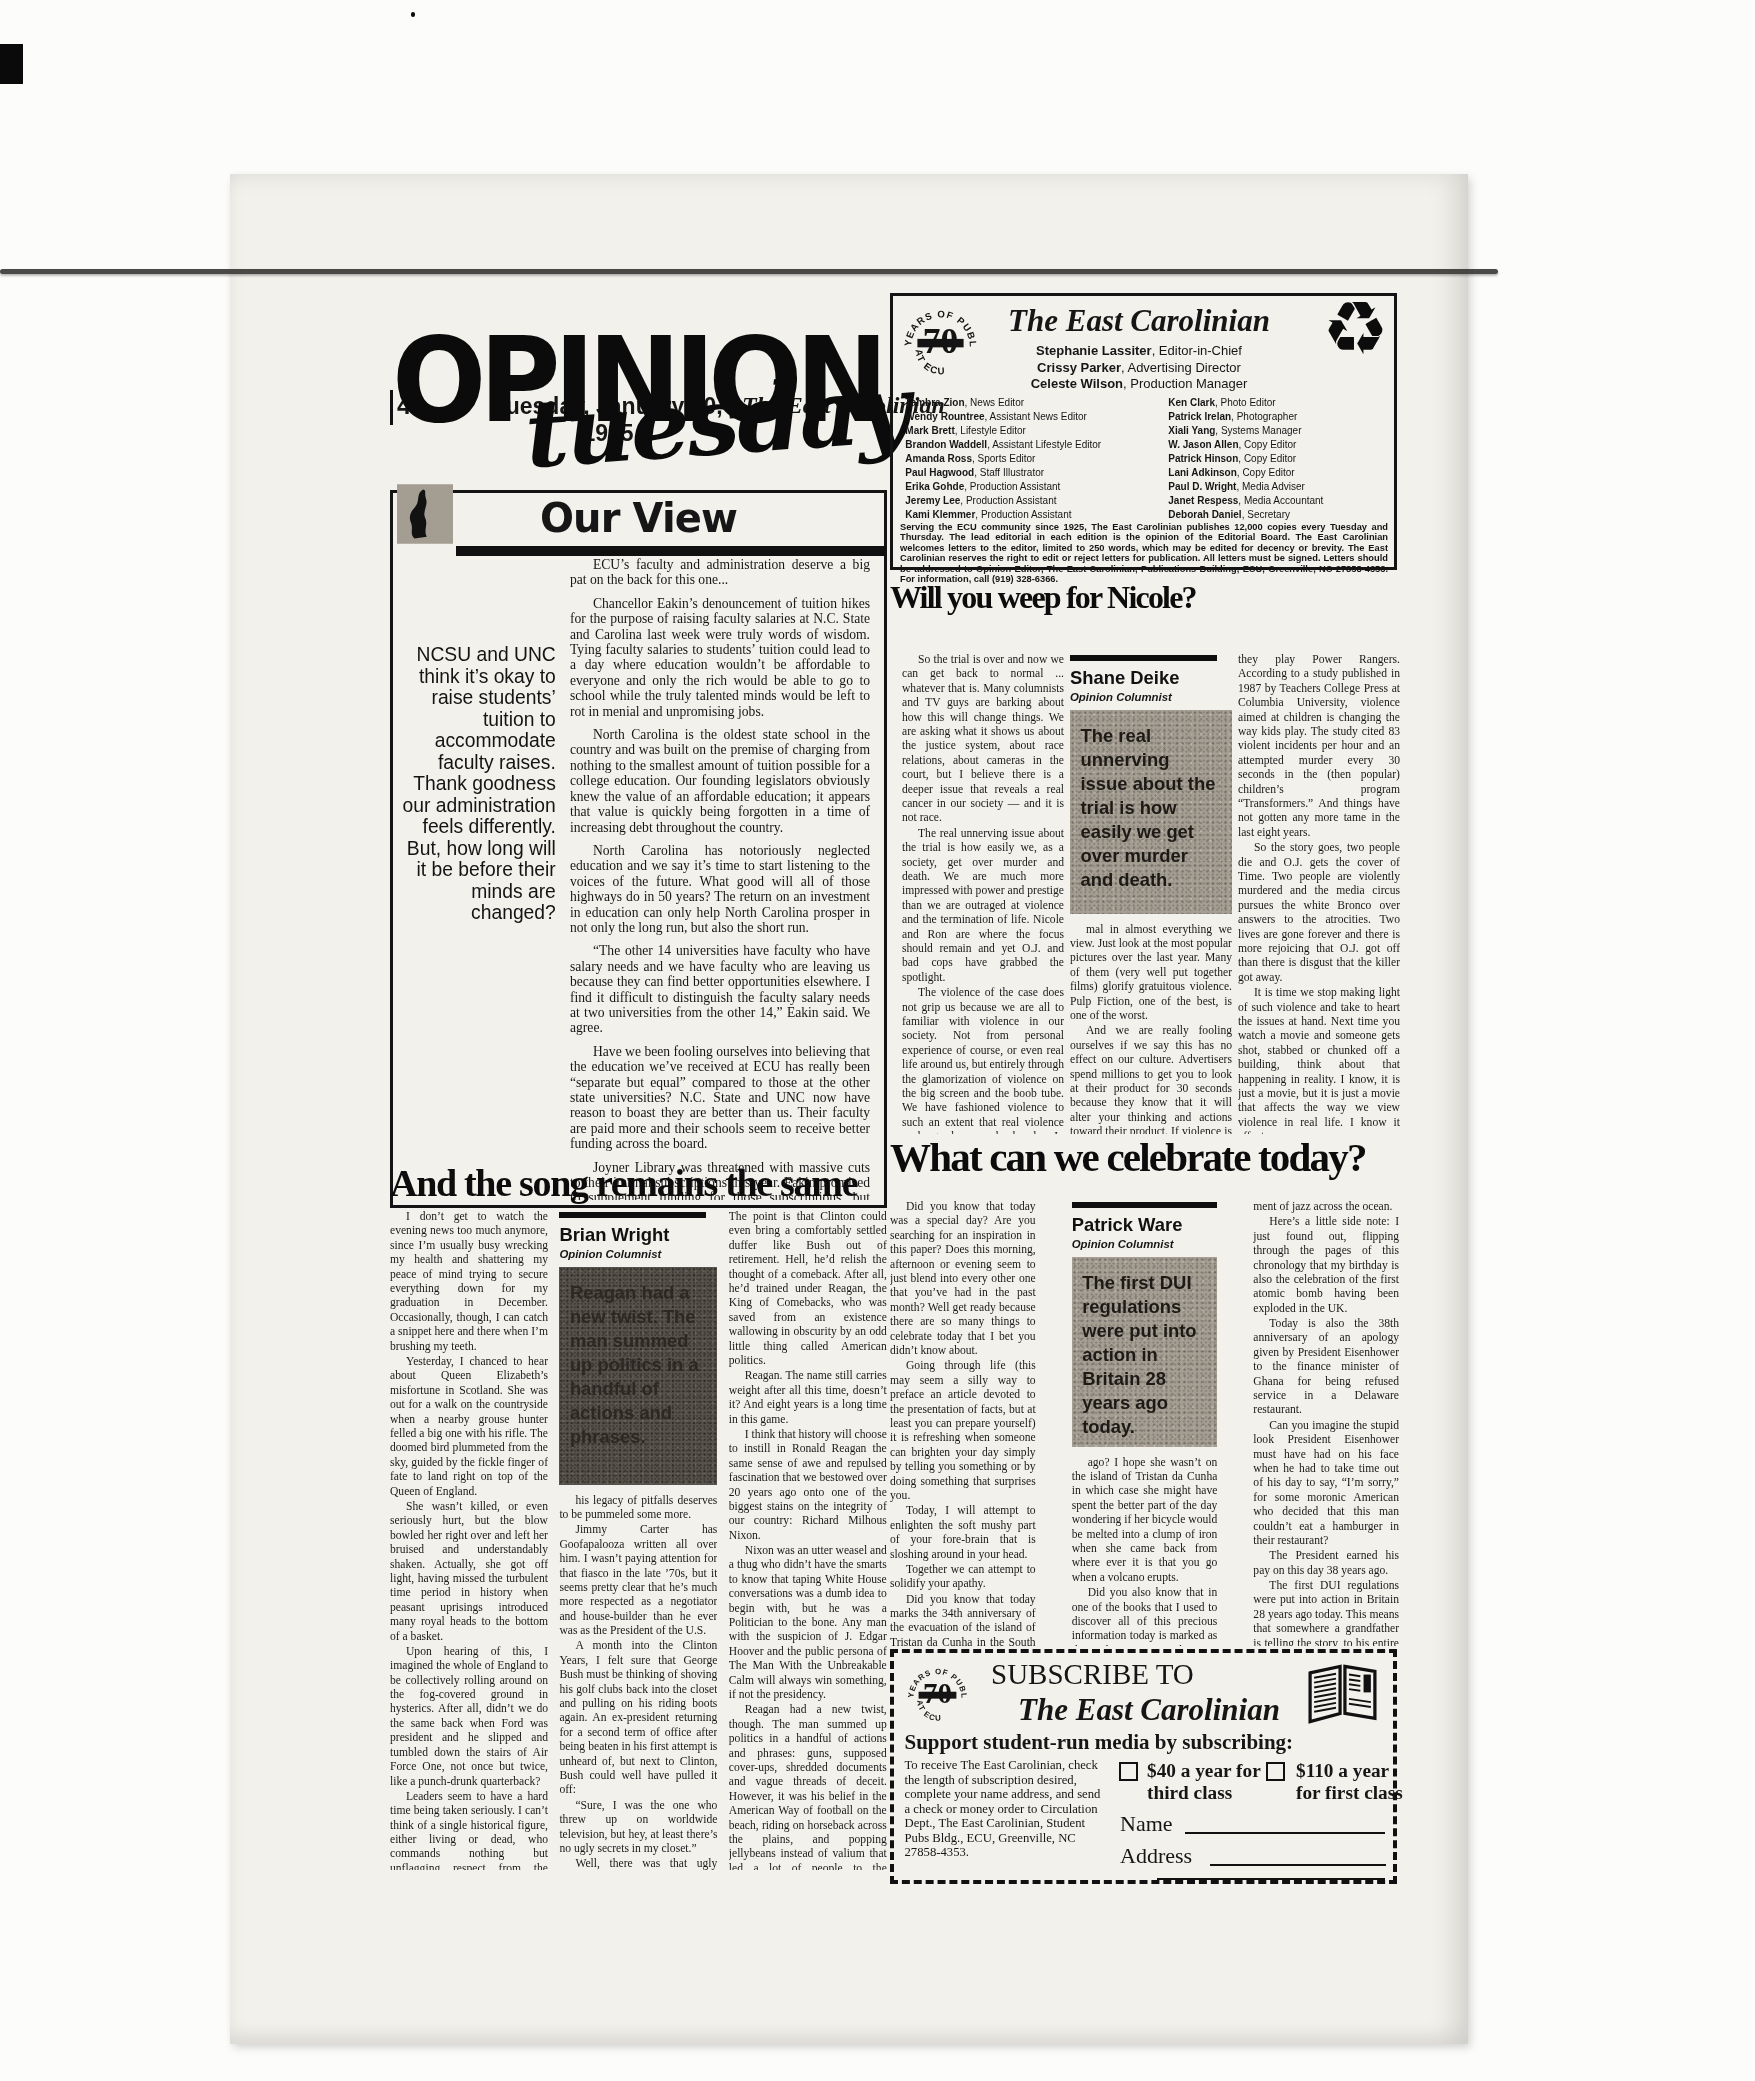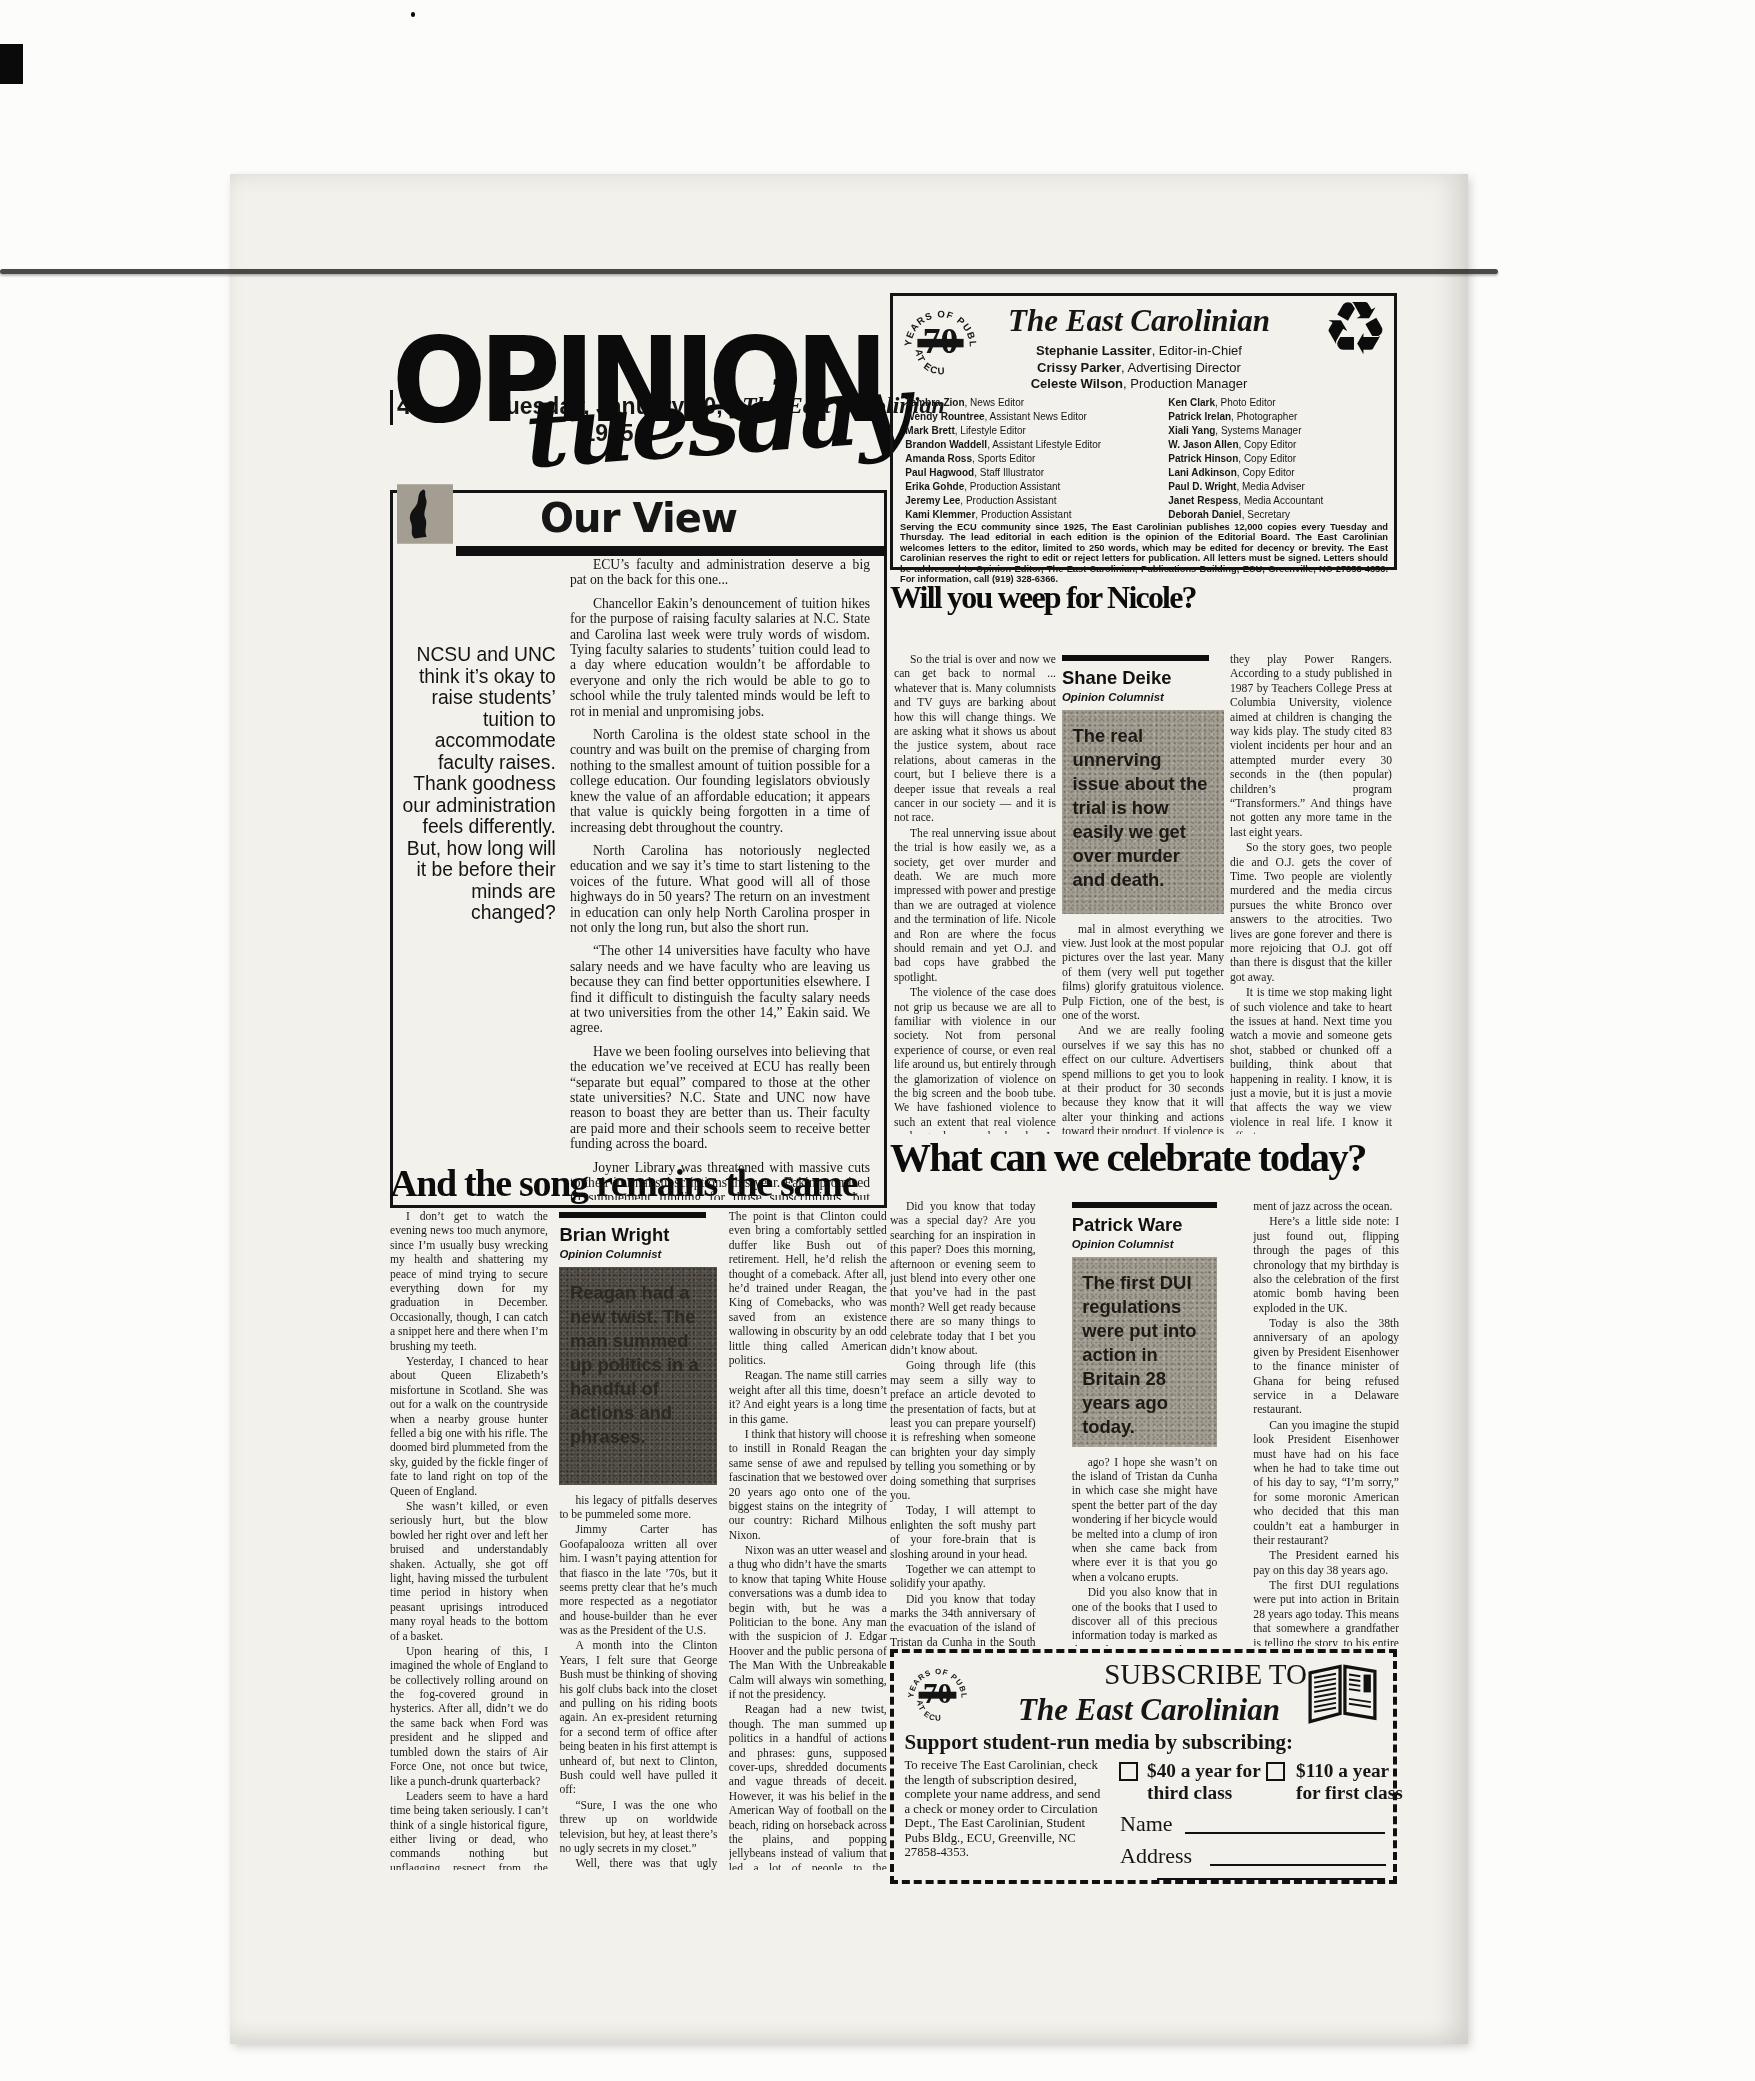--- a/index.html
+++ b/index.html
@@ -85,37 +85,37 @@
       radial-gradient(circle, rgba(0,0,0,.18) 0.9px, transparent 1.2px);
     background-size:6.1px 6.1px,9.7px 9.7px,4.4px 4.4px;}
   .quote-dark{background-color:#57524a;color:#2c2822;
     background-image:radial-gradient(circle, rgba(0,0,0,.35) 0.9px, transparent 1.5px),
       radial-gradient(circle, rgba(255,255,255,.12) 0.9px, transparent 1.4px),
       radial-gradient(circle, rgba(0,0,0,.3) 0.9px, transparent 1.2px);
     background-size:5.3px 5.3px,8.8px 8.8px,3.5px 3.5px;}
   
   .nicole{left:890px;top:581px;width:509px;}
   .nicole .headline{font-size:32px;letter-spacing:-1.8px;}
-  .nicole .cols{top:72px;left:4px;width:509px;height:481px;gap:6px;}
+  .nicole .cols{top:72px;left:12px;width:509px;height:481px;gap:6px;}
   .nicole .col{width:162px;}
   
   .celebrate{left:890px;top:1137px;width:509px;}
   .celebrate .headline{font-size:41px;letter-spacing:-1.8px;}
   .celebrate .cols{top:63px;left:0;width:509px;height:446px;gap:10.5px;}
   .celebrate .col{width:162px;}
   
   .song{left:390px;top:1218px;width:497px;}
   .song .headline{font-size:38px;letter-spacing:-1.3px;}
   .song .cols{top:46px;left:0;width:497px;height:660px;gap:11.4px;}
   .song .col{width:158px;}
   
   .subscribe-box{position:absolute;left:890px;top:1649px;width:507px;height:235px;
     border:4.4px dashed #111;box-sizing:border-box;}
   .sub-seal{left:12.3px;top:10.5px;width:63px;height:63px;}
-  .sub-title-top{position:absolute;left:97px;top:5.3px;width:316px;text-align:right;
+  .sub-title-top{position:absolute;left:97px;top:5.3px;width:316px;text-align:left;
     font:29px "Liberation Serif",serif;}
   .sub-title-paper{position:absolute;left:97px;top:39px;width:316px;text-align:center;
     font:bold italic 31px "Liberation Serif",serif;}
   .news-icon{position:absolute;right:10.5px;top:7px;width:81px;height:68px;}
   .sub-support{position:absolute;left:10.5px;top:77px;font:bold 21px "Liberation Serif",serif;}
   .sub-instructions{position:absolute;left:10.5px;top:105px;width:200px;
     font:12.7px/14.5px "Liberation Serif",serif;}
   .checkbox{position:absolute;width:19.3px;height:19.3px;border:2.6px solid #111;box-sizing:border-box;}
   .cb1{left:225px;top:109px;} .cb2{left:372px;top:109px;}
   .cb-label{position:absolute;font:bold 19.3px/22px "Liberation Serif",serif;width:114px;}

